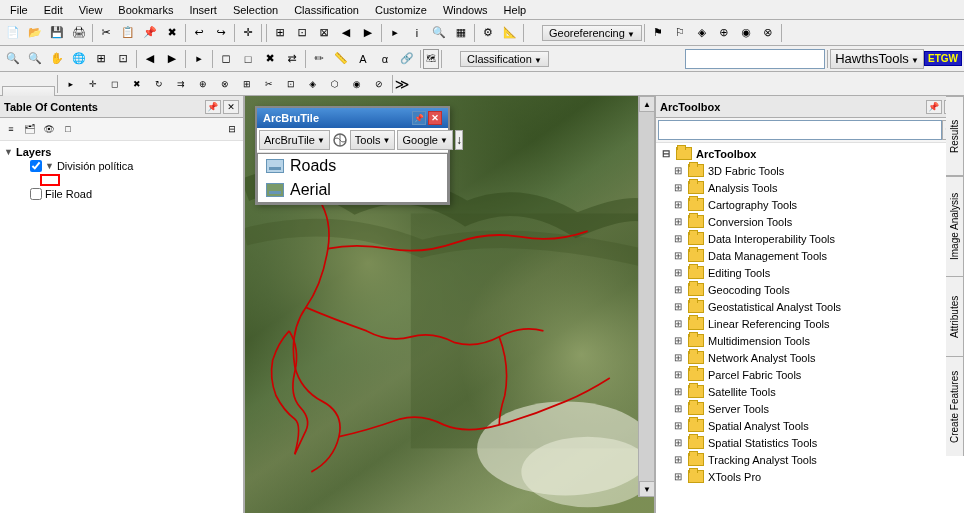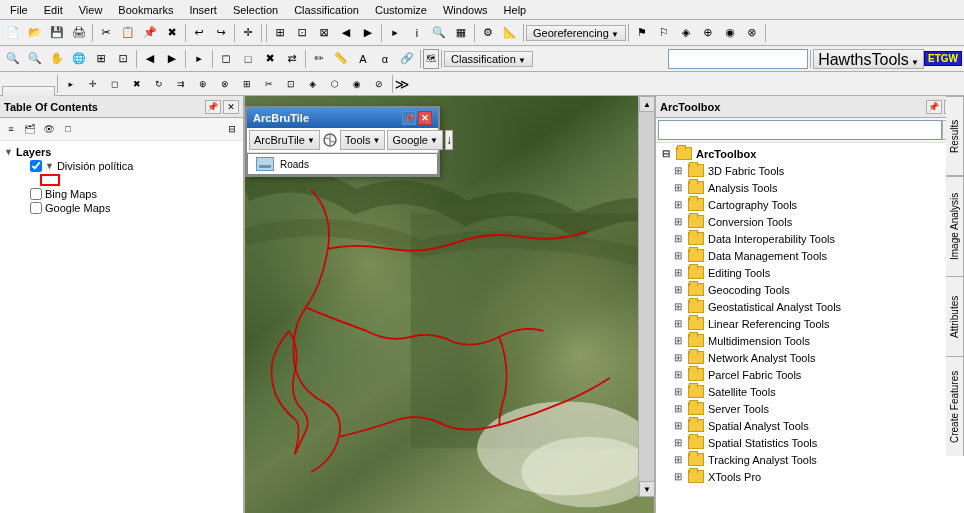--- a/index.html
+++ b/index.html
@@ -7,21 +7,21 @@
 
     
     .menu-bar { background: #f0f0f0; border-bottom: 1px solid #adadad; display: flex; align-items: center; height: 20px; padding: 0 2px; }
     .menu-item { padding: 2px 8px; cursor: pointer; font-size: 11px; }
 
     
     .toolbar { background: #f0f0f0; border-bottom: 1px solid #adadad; display: flex; align-items: center; padding: 1px 2px; min-height: 26px; flex-wrap: wrap; }
     .toolbar-btn { width: 22px; height: 22px; border: 1px solid transparent; background: transparent; cursor: pointer; display: inline-flex; align-items: center; justify-content: center; font-size: 11px; }
     .toolbar-sep { width: 1px; height: 18px; background: #adadad; margin: 0 2px; }
     .toolbar-select { height: 20px; font-size: 11px; border: 1px solid #7f9db9; background: white; min-width: 100px; }
-    .geo-btn { padding: 1px 6px; font-size: 11px; border: 1px solid #adadad; background: linear-gradient(to bottom, #f5f5f5, #e0e0e0); cursor: pointer; height: 16px; }
+    .geo-btn { padding: 1px 6px; font-size: 11px; border: 1px solid #adadad; background: linear-gradient(to bottom, #f5f5f5, #e0e0e0); cursor: pointer; height: 16px; margin-left: 16px; }
     .geo-btn:after { content: ' ▼'; font-size: 8px; }
 
     
     .editor-bar { background: #f0f0f0; border-bottom: 1px solid #adadad; display: flex; align-items: center; padding: 1px 2px; height: 24px; }
 
     
     .main-layout { display: flex; height: calc(513px - 20px - 26px - 26px - 24px); }
 
     
     .toc-panel { width: 245px; background: white; border-right: 2px solid #adadad; display: flex; flex-direction: column; }
@@ -41,27 +41,27 @@
     .toc-item.indent2 { padding-left: 38px; }
     .toc-item.selected { background: #316ac5; color: white; }
     .toc-checkbox { width: 12px; height: 12px; flex-shrink: 0; }
 
     .chevron { font-size: 9px; color: #555; flex-shrink: 0; }
 
     
     .map-area { flex: 1; background: #8a9a6a; position: relative; overflow: hidden; }
 
     
-    .arcbrutile-popup { position: absolute; top: 10px; left: 0; background: white; border: 2px solid #888; box-shadow: 2px 2px 6px rgba(0,0,0,0.3); z-index: 100; width: 195px; }
+    .arcbrutile-popup { position: absolute; top: 10px; left: 10px; background: white; border: 2px solid #888; box-shadow: 2px 2px 6px rgba(0,0,0,0.3); z-index: 100; width: 195px; }
     .popup-header { background: linear-gradient(to bottom, #4a90d9, #2060b0); color: white; padding: 2px 6px; display: flex; align-items: center; justify-content: space-between; height: 20px; font-size: 11px; font-weight: bold; }
     .popup-toolbar { display: flex; align-items: center; padding: 2px; border-bottom: 1px solid #e0e0e0; gap: 2px; }
     .popup-dropdown { padding: 1px 4px; font-size: 11px; border: 1px solid #adadad; background: linear-gradient(to bottom, #f5f5f5, #e0e0e0); cursor: pointer; display: flex; align-items: center; gap: 2px; height: 20px; }
     .popup-dropdown:after { content: '▼'; font-size: 8px; }
     .popup-menu { background: white; border: 1px solid #888; }
-    .popup-menu-item { display: flex; align-items: center; gap: 6px; padding: 3px 8px; cursor: pointer; font-size: 10px; }
+    .popup-menu-item { display: flex; align-items: center; gap: 6px; padding: 3px 8px; cursor: pointer; font-size: 16px; }
     .map-icon { width: 18px; height: 14px; background: #b8d4e8; border: 1px solid #6695b7; flex-shrink: 0; position: relative; overflow: hidden; }
     .map-icon::after { content: ''; position: absolute; bottom: 2px; left: 2px; right: 2px; height: 3px; background: #6695b7; }
 
     
     .arctoolbox-panel { width: 310px; background: white; border-left: 2px solid #adadad; display: flex; flex-direction: column; }
     .at-header { background: #e8e8e8; border-bottom: 1px solid #adadad; padding: 2px 4px; display: flex; align-items: center; justify-content: space-between; height: 22px; }
     .at-title { font-size: 11px; font-weight: bold; }
     .at-content { flex: 1; overflow-y: auto; padding: 2px; }
     .at-item { display: flex; align-items: center; gap: 4px; padding: 2px 4px; font-size: 11px; cursor: pointer; }
     .at-item .plus { color: #444; font-size: 10px; width: 10px; flex-shrink: 0; }
@@ -69,21 +69,21 @@
     .at-item .folder-icon::before { content: ''; position: absolute; top: -3px; left: 0; width: 7px; height: 4px; background: #f5c842; border: 1px solid #c8a010; border-bottom: none; }
     .at-item-root { font-weight: bold; }
 
     
     .close-btn { width: 14px; height: 14px; background: #e05050; border: 1px solid #c03030; color: white; font-size: 9px; cursor: pointer; display: flex; align-items: center; justify-content: center; font-weight: bold; }
 
     .toolbar2 { background: #f0f0f0; border-bottom: 1px solid #adadad; display: flex; align-items: center; padding: 1px 2px; min-height: 26px; }
 
     .etgw { background: #2020c0; color: yellow; font-weight: bold; font-size: 10px; padding: 1px 3px; border: 1px solid #0000a0; }
 
-    .hawths-btn { padding: 1px 4px; font-size: 16px; border: 1px solid #adadad; background: linear-gradient(to bottom, #f5f5f5, #e0e0e0); cursor: pointer; height: 20px; }
+    .hawths-btn { padding: 1px 4px; font-size: 13px; border: 1px solid #adadad; background: linear-gradient(to bottom, #f5f5f5, #e0e0e0); cursor: pointer; height: 20px; }
     .hawths-btn:after { content: ' ▼'; font-size: 8px; }
 
     .search-box { height: 20px; width: 140px; border: 1px solid #7f9db9; font-size: 11px; padding: 1px 3px; }
     
     .at-header-right { display: flex; align-items: center; gap: 2px; }
 
     
     .sat-map { 
       width: 100%; 
       height: 100%;
@@ -240,27 +240,23 @@
           <span class="chevron">▼</span>
           <span>División política</span>
         </div>
 
         <div class="toc-item indent2">
           <div style="width:20px; height:12px; background:white; border:2px solid red; flex-shrink:0;"></div>
         </div>
 
         <div class="toc-item indent1">
           <input type="checkbox" class="toc-checkbox" style="">
-          <span>Bing Maps</span>
-        </div>
-
-        <div class="toc-item indent1">
-          <input type="checkbox" class="toc-checkbox" style="">
-          <span>Google Maps</span>
-        </div>
+          <span>File Road</span>
+        </div>
+
 
       </div>
     </div>
   </div>
 
   <div class="map-area" style="position:relative; overflow:hidden;">
 
     <div class="sat-map" style="
       background: 
         linear-gradient(145deg, #7a9060 0%, #5a7845 15%, #4a6535 25%, #3a5528 35%, #6a8855 45%, #8a9a68 55%, #6a8050 65%, #9aaa78 75%, #b8c890 85%, #a8b878 95%);
@@ -321,20 +317,24 @@
         <div class="popup-dropdown">Tools</div>
         <div class="popup-dropdown">Google</div>
         <button style="width:20px;height:20px;border:1px solid #adadad;background:#f0f0f0;cursor:pointer;font-size:12px;">↓</button>
       </div>
 
       <div class="popup-menu">
         <div class="popup-menu-item">
           <div class="map-icon"></div>
           <span>Roads</span>
         </div>
+        <div class="popup-menu-item">
+          <div class="map-icon" style="background:#7a9a6a;"></div>
+          <span>Aerial</span>
+        </div>
       </div>
     </div>
 
     <div style="position:absolute;top:0;right:0;bottom:16px;width:16px;background:#e8e8e8;border-left:1px solid #adadad;display:flex;flex-direction:column;">
       <button style="width:16px;height:16px;border:1px solid #adadad;background:#e0e0e0;font-size:8px;cursor:pointer;">▲</button>
       <div style="flex:1;background:#d0d0d0;"></div>
       <button style="width:16px;height:16px;border:1px solid #adadad;background:#e0e0e0;font-size:8px;cursor:pointer;">▼</button>
     </div>
   </div>
 

